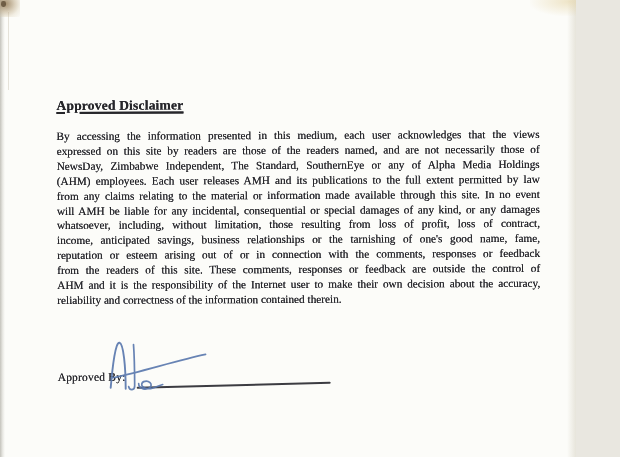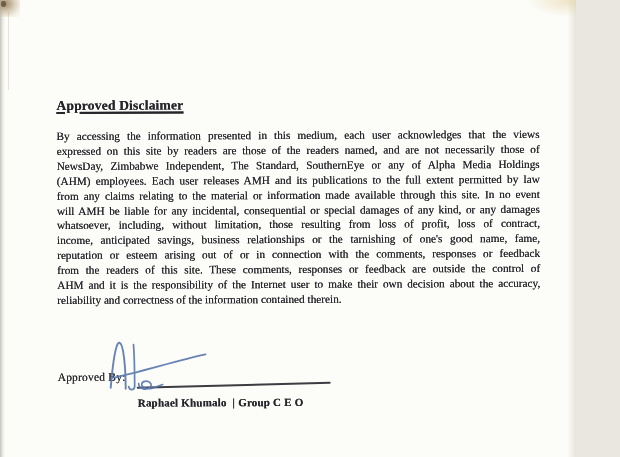--- a/index.html
+++ b/index.html
@@ -104,15 +104,14 @@
 
     <svg class="signature-svg" viewBox="0 0 120 64" fill="none" xmlns="http://www.w3.org/2000/svg">
       <g stroke="#5b79ae" stroke-width="1.7" stroke-linecap="round" fill="none" opacity="0.92">
         <path d="M 14 43 C 40 38, 78 26, 107 20"></path>
         <path d="M 12 53 C 14 31, 17 7, 21 8 C 25 9, 27 32, 27 54" stroke-width="1.9"></path>
         <path d="M 35 10 C 36 24, 36 42, 36 51 C 36 56, 31 56, 30 52"></path>
         <path d="M 40 49 C 40 54, 47 56, 51 53 C 55 50, 50 45, 45 47 C 41 49, 43 55, 52 54 C 57 53, 60 51, 64 50"></path>
       </g>
     </svg>
 
-    <div class="signatory">Raphael Khumalo  | Group C E O</div>
   </div>
 </div>
 
 </body></html>

